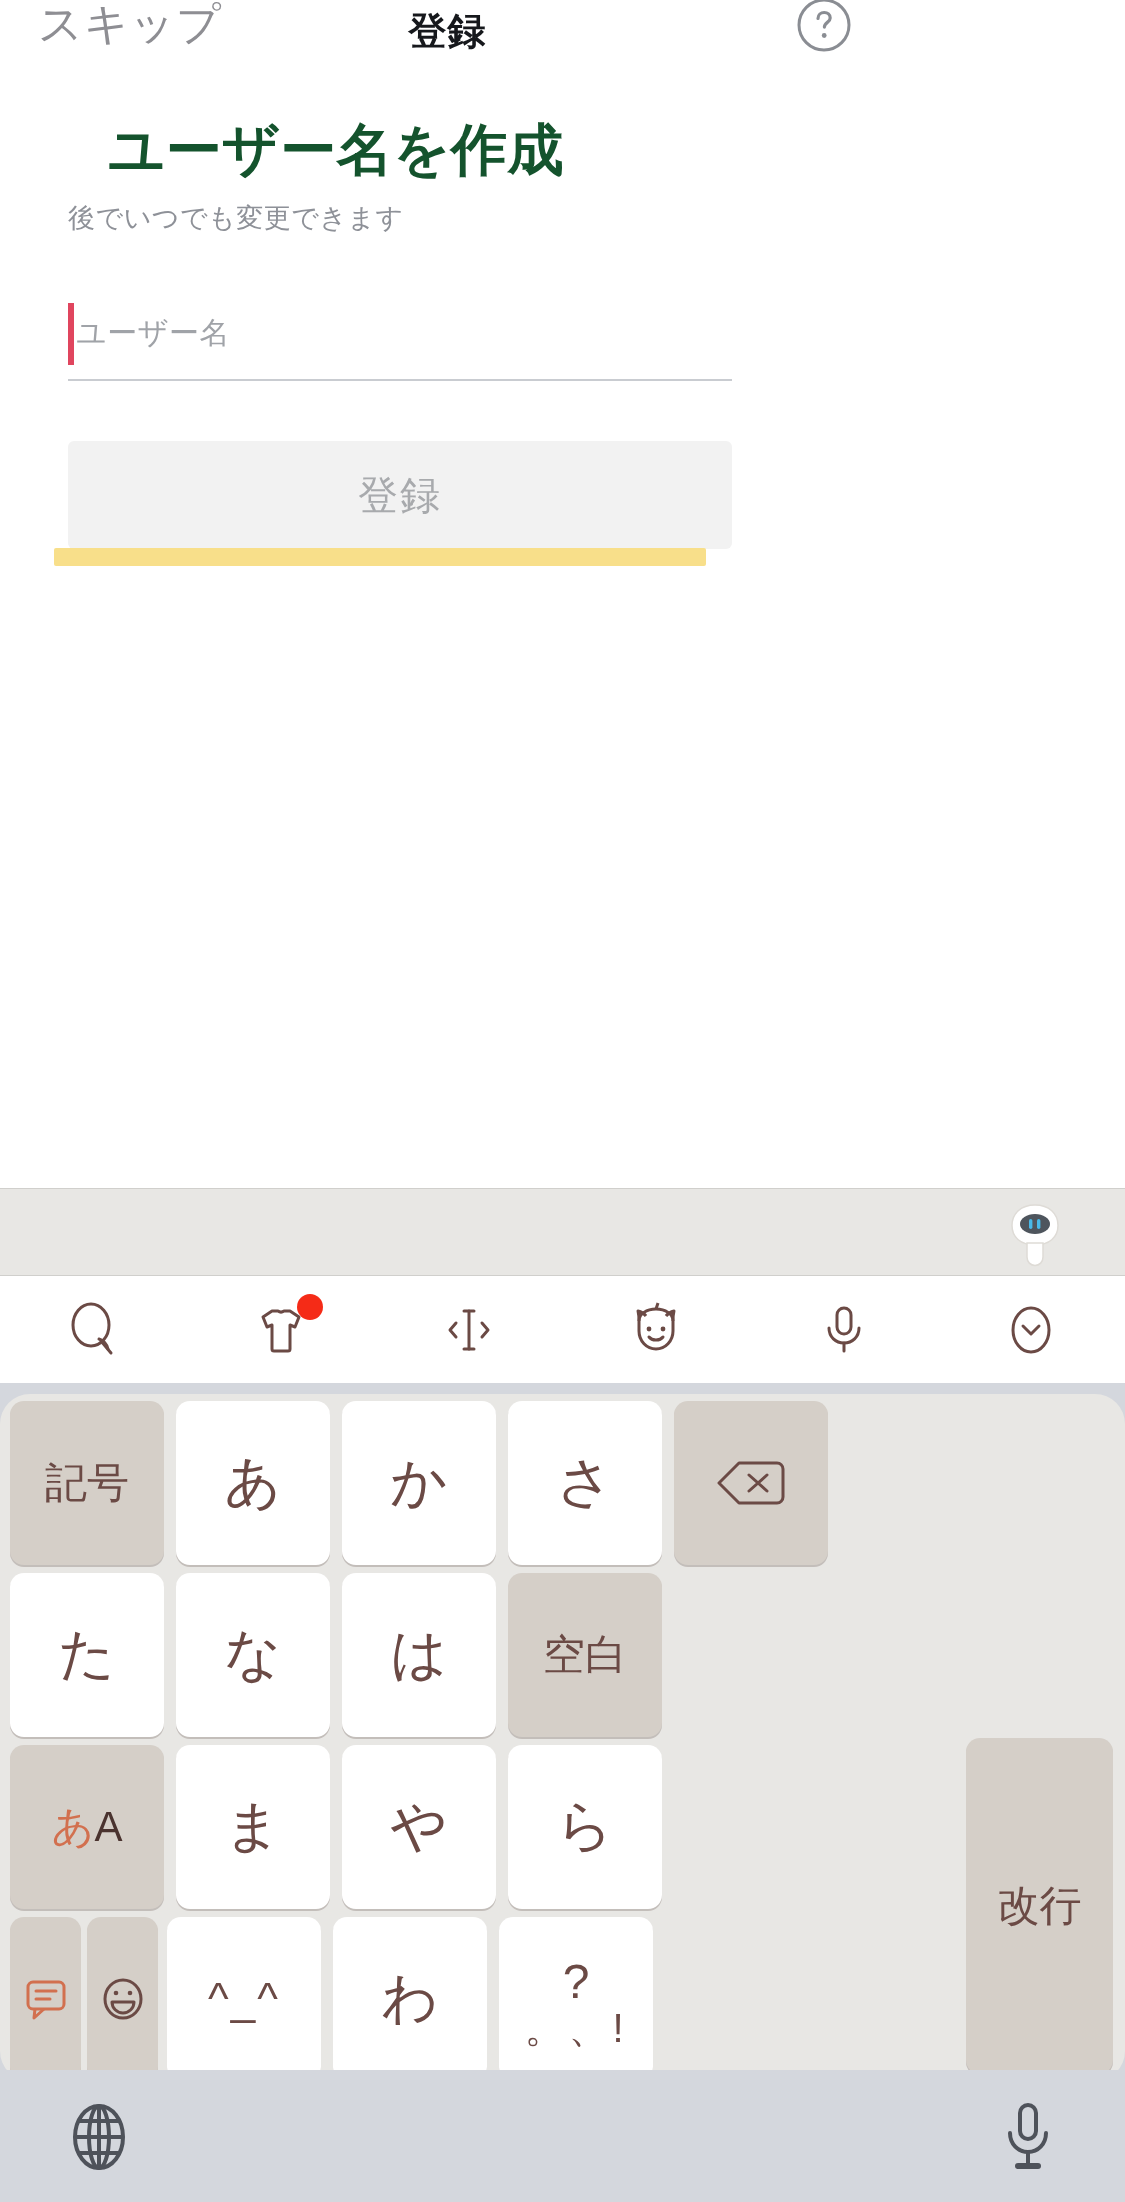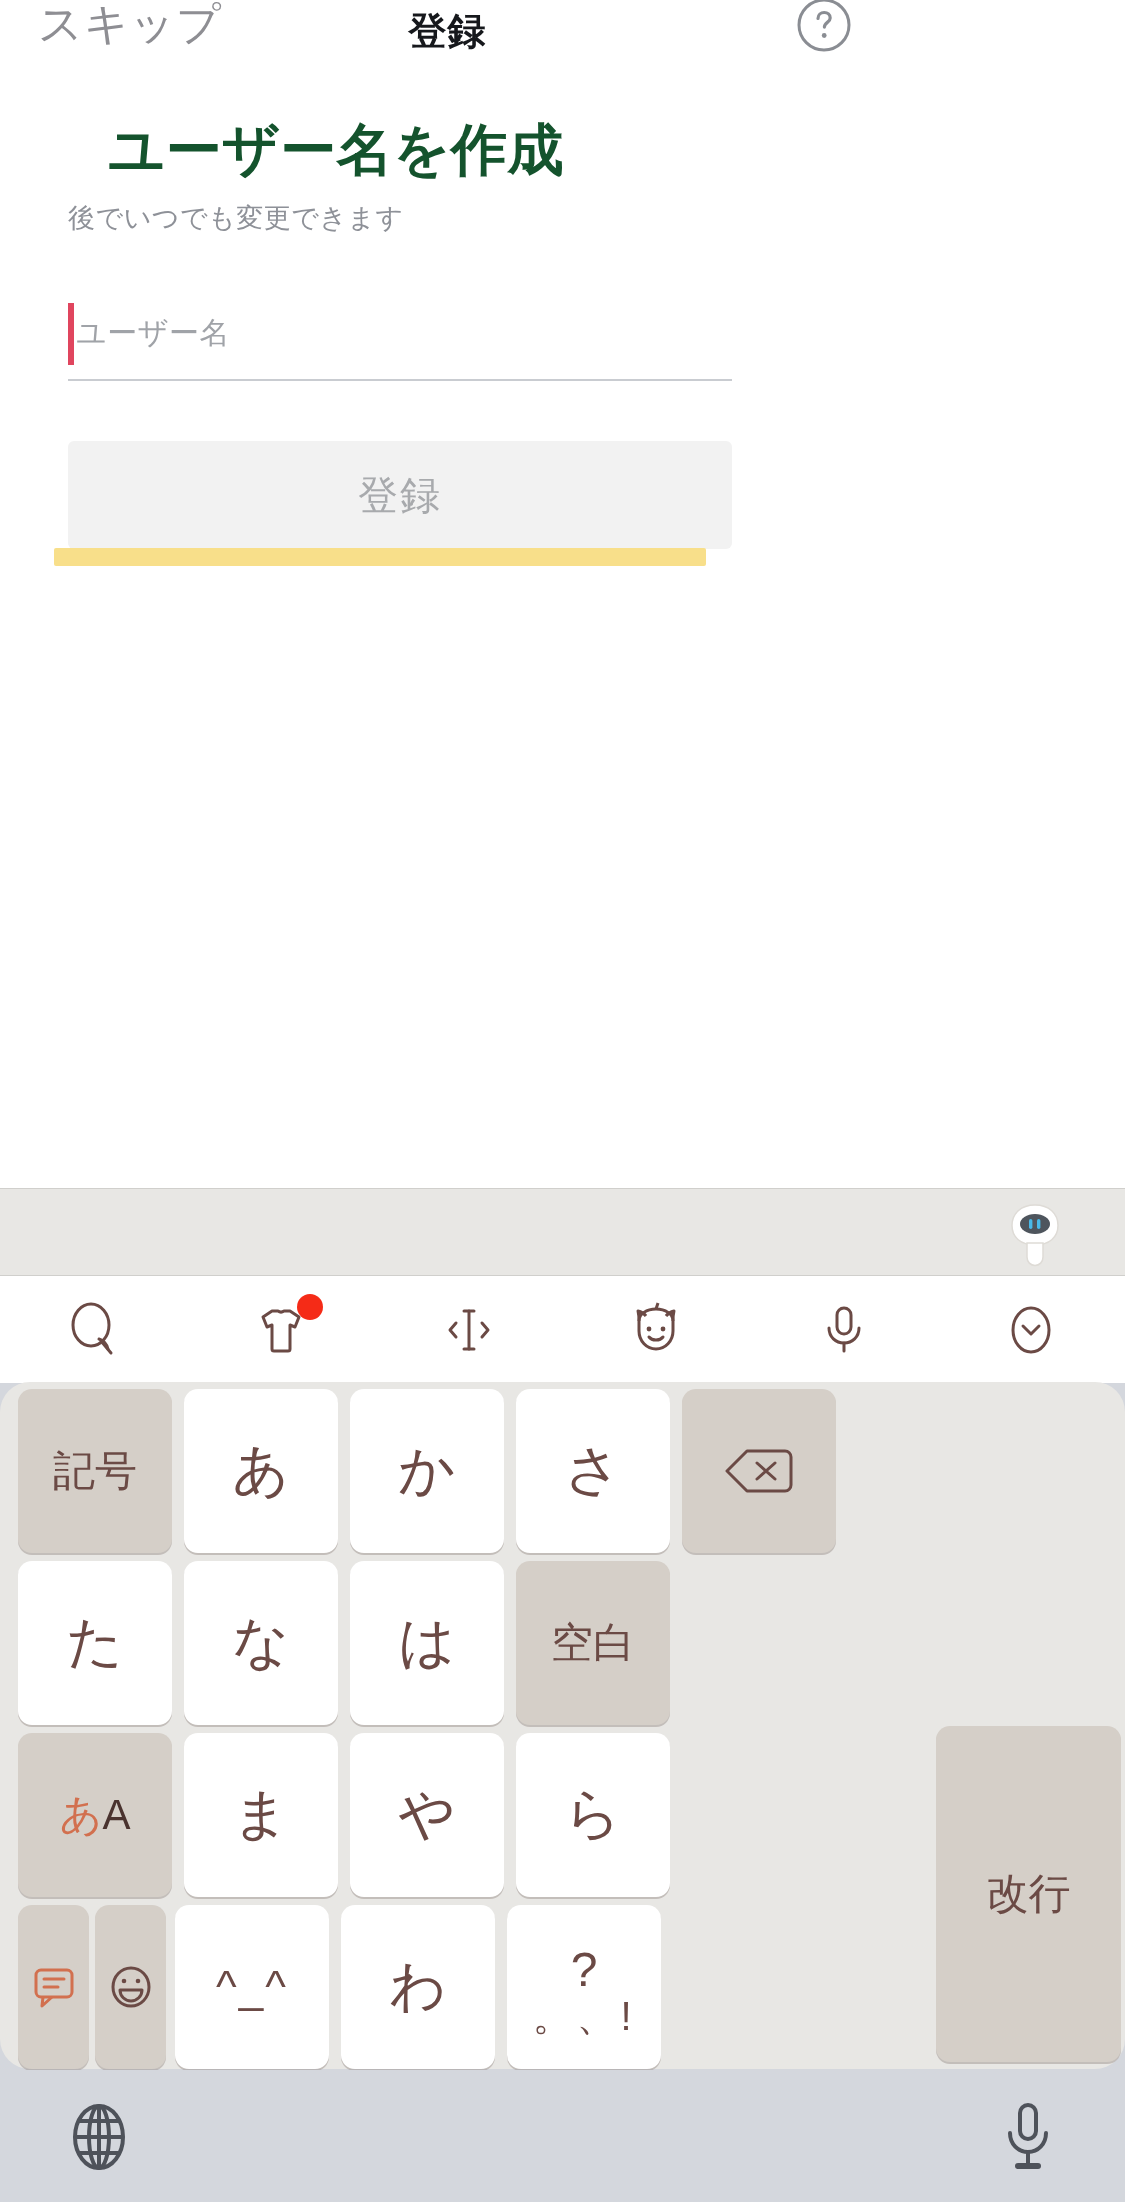--- a/index.html
+++ b/index.html
@@ -199,25 +199,25 @@
     height: 26px;
     border-radius: 50%;
     background: #f52b17;
     top: 18px;
     right: 52px;
   }
 
   
   .keys {
     position: absolute;
-    top: 194px; left: 0;
+    top: 206px; left: 0;
     width: 1125px;
     height: 687px;
     background: #e8e7e4;
-    padding: 7px 12px;
+    padding: 7px 4px;
     border-radius: 30px;
   }
   .key-row {
     display: flex;
     height: 164px;
     margin-bottom: 8px;
   }
   .key-row:last-child { margin-bottom: 0; }
 
   .key {
@@ -243,21 +243,21 @@
     font-size: 42px;
   }
   .key.half {
     background: #d5cfc8;
     width: 71px;
     margin: 0 3px;
   }
   .key.half:first-child { margin-left: 6px; }
   .key.enter {
     background: #d5cfc8;
-    width: 185px;
+    width: 147px;
     height: 336px;
     font-size: 42px;
     position: absolute;
     right: 10px;
     bottom: 7px;
   }
   .punct-key {
     flex-direction: column;
     line-height: 1;
     padding-top: 8px;

